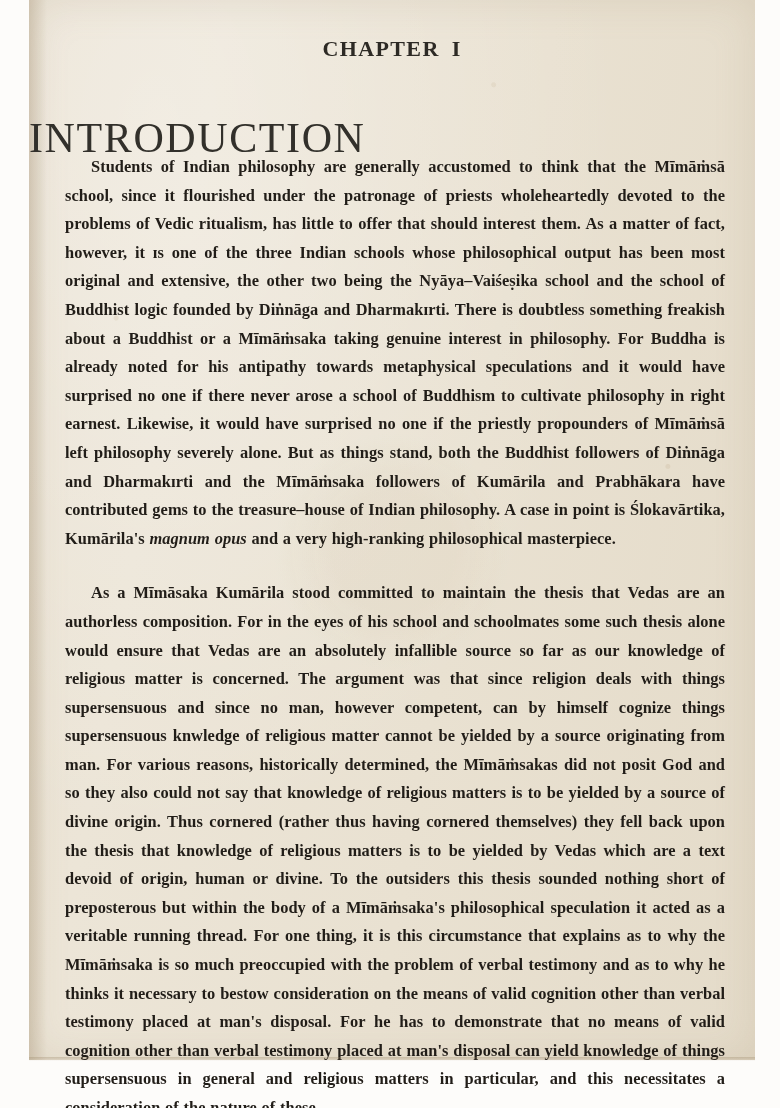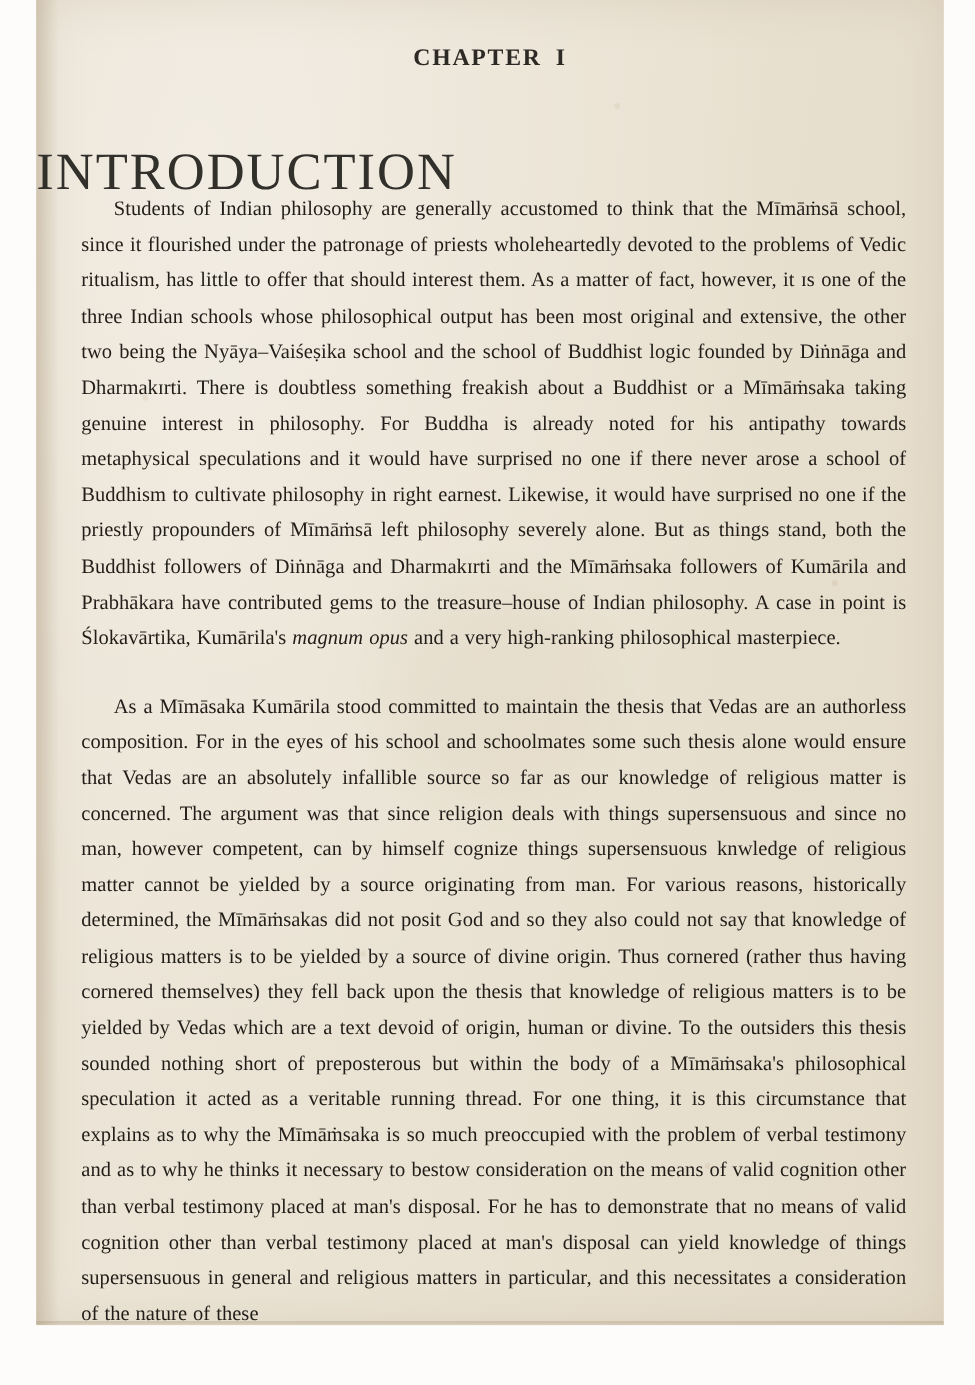--- a/index.html
+++ b/index.html
@@ -69,21 +69,21 @@
     box-sizing: border-box;
   }
 
   .chapter-line {
     position: absolute;
     left: 0; right: 0;
     top: 36px;
     text-align: center;
     font-family: "Liberation Serif", serif;
     font-weight: 700;
-    font-size: 19px;
+    font-size: 22px;
     letter-spacing: 1.4px;
     color: #2d2a25;
     word-spacing: 5px;
   }
 
   .page-heading {
     position: absolute;
     left: 0; right: 0;
     top: 86px;
     text-align: left;
@@ -100,21 +100,21 @@
     top: 153px;
     width: 660px;
     color: #241f1a;
     font-family: "Liberation Serif", serif;
   }
 
   .para {
     margin: 0;
     font-size: 16.4px;
     line-height: 28.6px;
-    font-weight: 400;
+    font-weight: 700;
     text-align: justify;
     text-justify: inter-word;
     letter-spacing: 0.05px;
     word-spacing: 0.6px;
     color: #211d18;
   }
   .para + .para { margin-top: 26px; }
   .para .indent { display: inline-block; width: 26px; }
   .para em { font-style: italic; }
 

